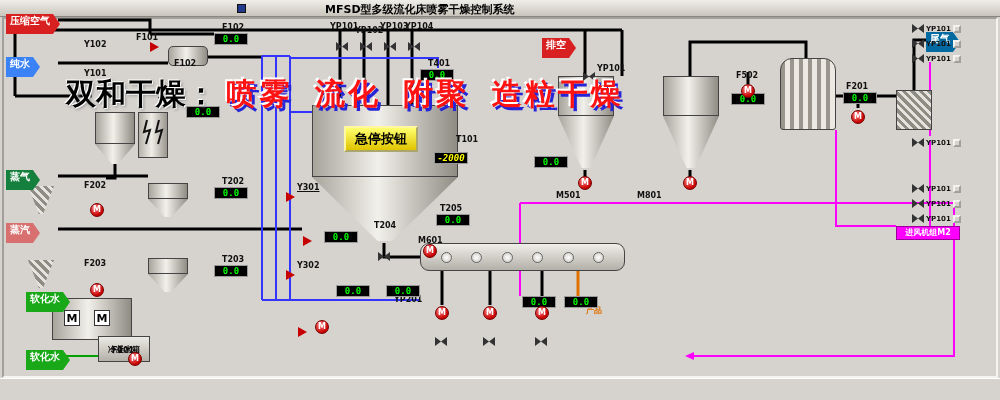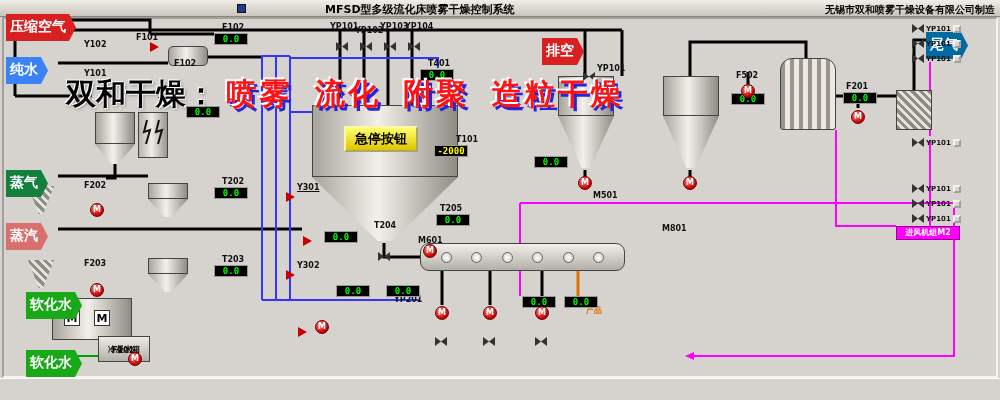--- a/index.html
+++ b/index.html
@@ -49,41 +49,40 @@
   #layer div{position:absolute}
   .tag{font-weight:bold;font-size:8px;color:#111;white-space:nowrap}
   .val{width:34px;height:12px;background:#000;border:1px solid #9a9a9a;color:#00ff00;
     font-family:"DejaVu Sans Mono",monospace;font-weight:bold;font-size:9px;text-align:center;line-height:10px}
   .pump{width:14px;height:14px;border-radius:50%;border:1px solid #700;color:#fff;cursor:pointer;
     background:radial-gradient(circle at 35% 30%,#ff8080,#c60000 70%);
     font-weight:bold;font-size:8px;text-align:center;line-height:12px}
   .tri{width:0;height:0;border-top:5px solid transparent;border-bottom:5px solid transparent;
     border-left:9px solid #c60000;cursor:pointer}
   .bow{width:12px;height:9px;cursor:pointer}
-  .supply{height:27px;line-height:13px;color:#fff;font-weight:bold;font-size:14px;padding:6px 10px 0 4px;
+  .supply{height:20px;line-height:13px;color:#fff;font-weight:bold;font-size:10px;padding:0 10px 0 4px;
     clip-path:polygon(0 0,calc(100% - 7px) 0,100% 50%,calc(100% - 7px) 100%,0 100%);white-space:nowrap}
   .rv{display:flex;align-items:center;gap:2px;font-weight:bold;font-size:7px;color:#111;cursor:pointer}
   .rv .mini{display:inline-block;width:8px;height:8px;background:#d6d3ce;border:2px outset #f5f3ef}
 
   
   .wm{position:absolute;left:66px;top:74px;font-weight:bold;font-size:30px;white-space:nowrap;pointer-events:none}
   .wm .lead{color:#000000;text-shadow:1px 1px 0 #fff,-1px -1px 0 #fff,2px 2px 3px #999}
   .wm .rest{color:#ff1212;letter-spacing:3px;word-spacing:9px;
     text-shadow:-2px -2px 0 #fff,3px 3px 0 #2626d8}
 
   
   .toolbar{position:absolute;left:0;top:378px;width:1000px;height:22px;background:#d6d3ce;border-top:1px solid #fff}
 </style>
 </head>
 <body>
 
 <div class="titlebar">
   <div class="appicon"></div>
   <div class="title">MFSD型多级流化床喷雾干燥控制系统</div>
-  <div class="mfr">无锡市双和喷雾干燥设备有限公司制造</div>
 </div>
 
 <div class="canvasbg"></div>
 
 <svg id="pipes" viewBox="0 0 1000 400">
   <g stroke="#000" stroke-width="3" fill="none">
     <path d="M15,30 H622 M15,30 V96 M15,96 H92 M622,30 V76
              M340,30 V105 M364,30 V105 M388,30 V105 M412,30 V105
              M585,76 V30 M690,76 V42 H806 V59 M835,96 H896 M914,90 V40 H928
              M58,20 H150 V34 M150,34 H214 M58,63 H168 M208,57 H262
@@ -174,30 +173,30 @@
     <div class="tag" style="left: 222px; top: 177px;">T202</div>
     <div class="tag" style="left: 297px; top: 183px; text-decoration: underline;">Y301</div>
     <div class="tag" style="left: 326px; top: 221px; margin-left: 48px;">T204</div>
     <div class="tag" style="left: 222px; top: 255px;">T203</div>
     <div class="tag" style="left: 297px; top: 261px;">Y302</div>
     <div class="tag" style="left: 84px; top: 181px;">F202</div>
     <div class="tag" style="left: 84px; top: 259px;">F203</div>
     <div class="tag" style="left: 26px; top: 305px;">BH201</div>
     <div class="tag" style="left: 112px; top: 346px;">F101</div>
     <div class="tag" style="left: 418px; top: 236px;">M601</div>
-    <div class="tag" style="left: 556px; top: 191px; margin-left: 37px;">M501</div>
-    <div class="tag" style="left: 662px; top: 191px; margin-top: 33px;">M801</div>
+    <div class="tag" style="left: 556px; top: 191px;">M501</div>
+    <div class="tag" style="left: 637px; top: 191px;">M801</div>
     <div class="tag" style="left: 736px; top: 71px;">F502</div>
     <div class="tag" style="left: 846px; top: 82px;">F201</div>
     <div class="tag" style="left: 394px; top: 295px;">YP201</div>
     <div class="tag" style="left: 586px; top: 305px; color: rgb(224, 112, 0);">产品</div>
     <div class="val" style="left: 214px; top: 33px;">0.0</div>
     <div class="val" style="left: 186px; top: 106px;">0.0</div>
     <div class="val" style="left: 420px; top: 69px;">0.0</div>
-    <div class="val" style="left: 434px; top: 145px; color: rgb(255, 255, 0);">-2000</div>
+    <div class="val" style="left: 434px; top: 152px; color: rgb(255, 255, 0); font-style: italic;">-2000</div>
     <div class="val" style="left: 214px; top: 187px;">0.0</div>
     <div class="val" style="left: 214px; top: 265px;">0.0</div>
     <div class="val" style="left: 324px; top: 231px;">0.0</div>
     <div class="val" style="left: 436px; top: 214px;">0.0</div>
     <div class="val" style="left: 534px; top: 156px;">0.0</div>
     <div class="val" style="left: 731px; top: 93px;">0.0</div>
     <div class="val" style="left: 843px; top: 92px;">0.0</div>
     <div class="val" style="left: 336px; top: 285px;">0.0</div>
     <div class="val" style="left: 386px; top: 285px;">0.0</div>
     <div class="val" style="left: 522px; top: 296px;">0.0</div>

